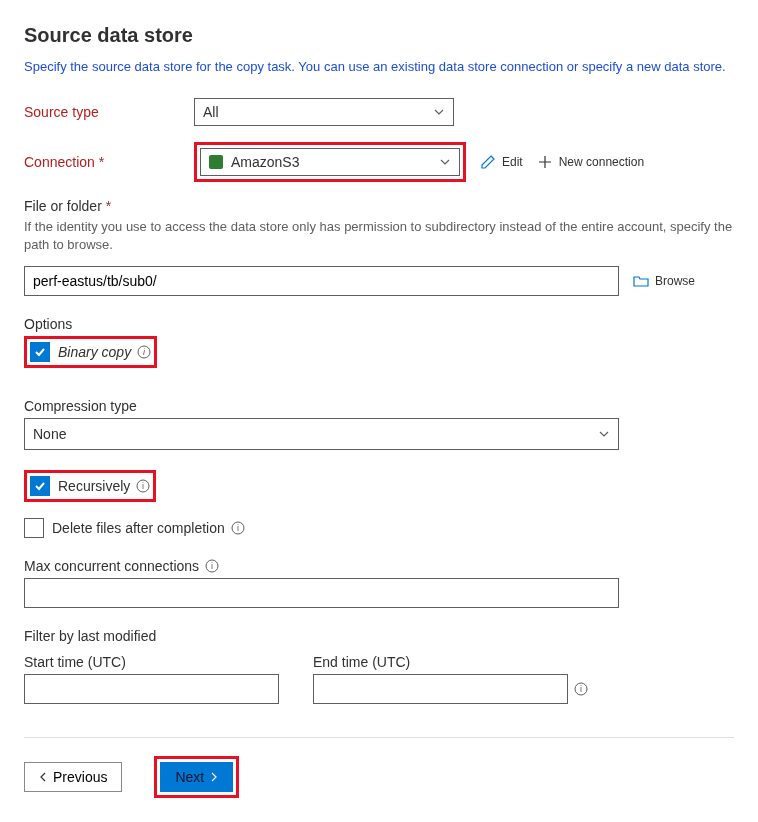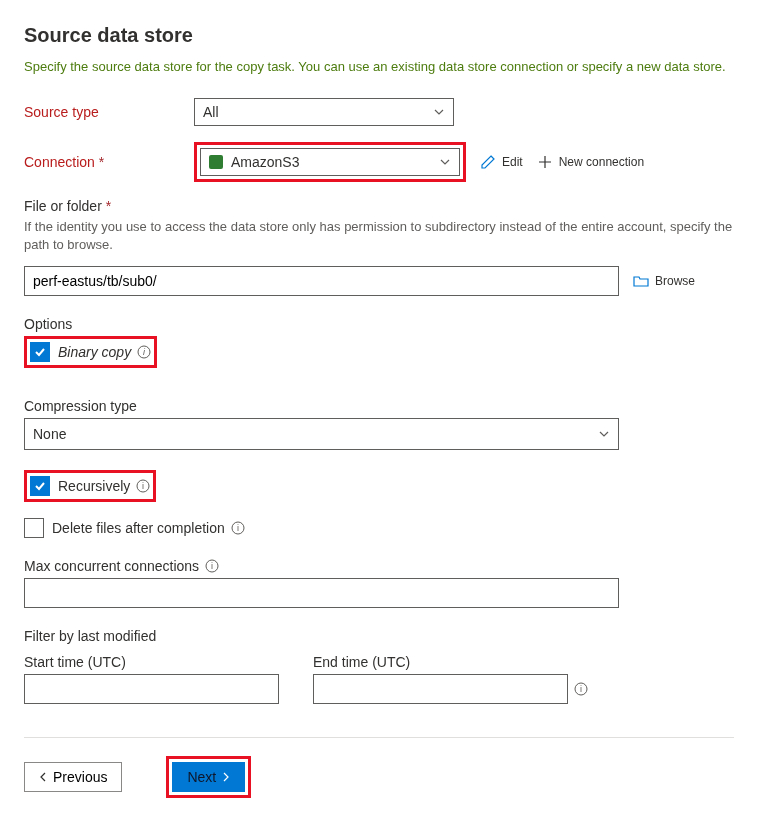--- a/index.html
+++ b/index.html
@@ -12,21 +12,21 @@
       height: 822px;
       position: relative;
       padding: 24px;
     }
     h1 {
       font-size: 20px;
       font-weight: 600;
       margin-bottom: 12px;
     }
     .subtitle {
-      color: #4d7c0f;
+      color: #1d4ed8;
       font-size: 13px;
       margin-bottom: 24px;
     }
     .form-row {
       display: flex;
       align-items: center;
       margin-bottom: 16px;
     }
     .form-row .label {
       width: 170px;
@@ -134,21 +134,21 @@
     .col { display: flex; flex-direction: column; }
     .footer {
       position: absolute;
       bottom: 24px;
       left: 24px;
       right: 24px;
       border-top: 1px solid #e1dfdd;
       padding-top: 18px;
       display: flex;
       align-items: center;
-      gap: 44px;
+      gap: 32px;
     }
     .btn {
       height: 30px;
       padding: 0 14px;
       border: 1px solid #8a8886;
       background: #fff;
       font-size: 14px;
       font-family: inherit;
       display: inline-flex;
       align-items: center;

